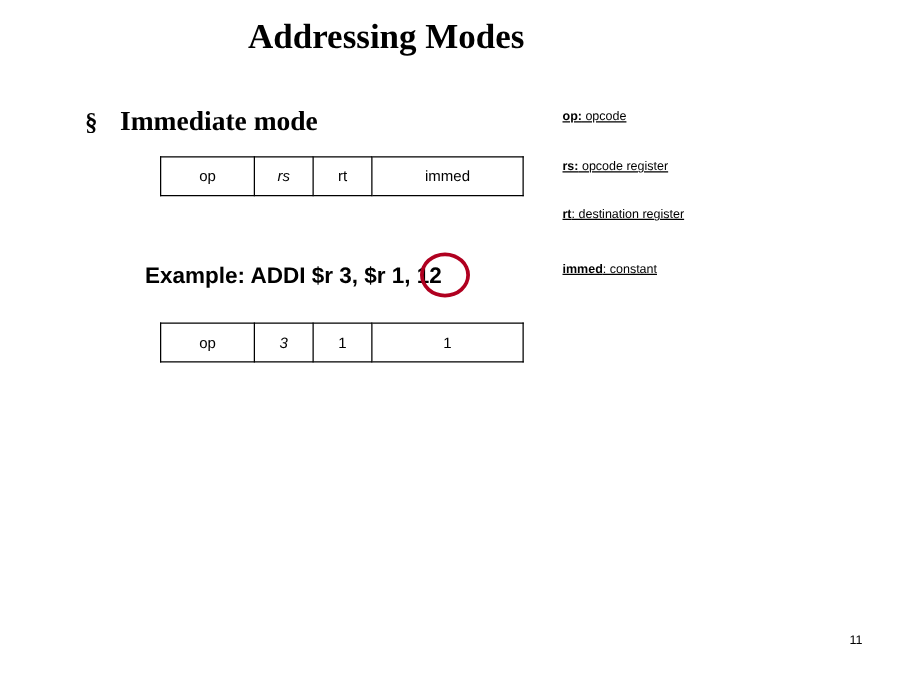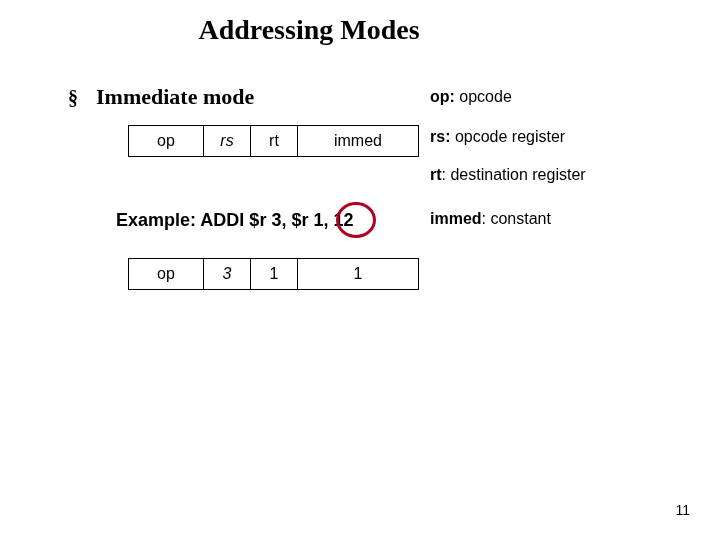--- a/index.html
+++ b/index.html
@@ -32,21 +32,21 @@
     position: absolute;
     top: 84px;
     left: 96px;
     font-size: 22px;
     font-weight: bold;
   }
   .instr-table {
     position: absolute;
     border-collapse: collapse;
     font-family: Arial, Helvetica, sans-serif;
-    font-size: 16px;
+    font-size: 12px;
   }
   .instr-table td {
     border: 1px solid #000;
     text-align: center;
     height: 28px;
     vertical-align: middle;
   }
   .t1 { top: 125px; left: 128px; }
   .t2 { top: 258px; left: 128px; }
   .c-op    { width: 72px; }
@@ -67,35 +67,36 @@
     top: 202px;
     left: 336px;
     width: 34px;
     height: 30px;
     border: 3px solid #b00020;
     border-radius: 50%;
     pointer-events: none;
   }
   .legend {
     position: absolute;
-    left: 430px;
+    left: 450px;
     font-family: Arial, Helvetica, sans-serif;
-    font-size: 16px;
+    font-size: 10px;
+    text-decoration: underline;
   }
   .lg1 { top: 88px; }
   .lg2 { top: 128px; }
   .lg3 { top: 166px; text-align: center; }
   .lg4 { top: 210px; text-align: center; }
   .legend b { font-weight: bold; }
   .pagenum {
     position: absolute;
     bottom: 22px;
     right: 30px;
     font-family: Arial, Helvetica, sans-serif;
-    font-size: 14px;
+    font-size: 10px;
   }
 </style>
 </head>
 <body>
 
 <div class="title">Addressing Modes</div>
 
 <div class="bullet">§</div>
 <div class="subhead">Immediate mode</div>
 

